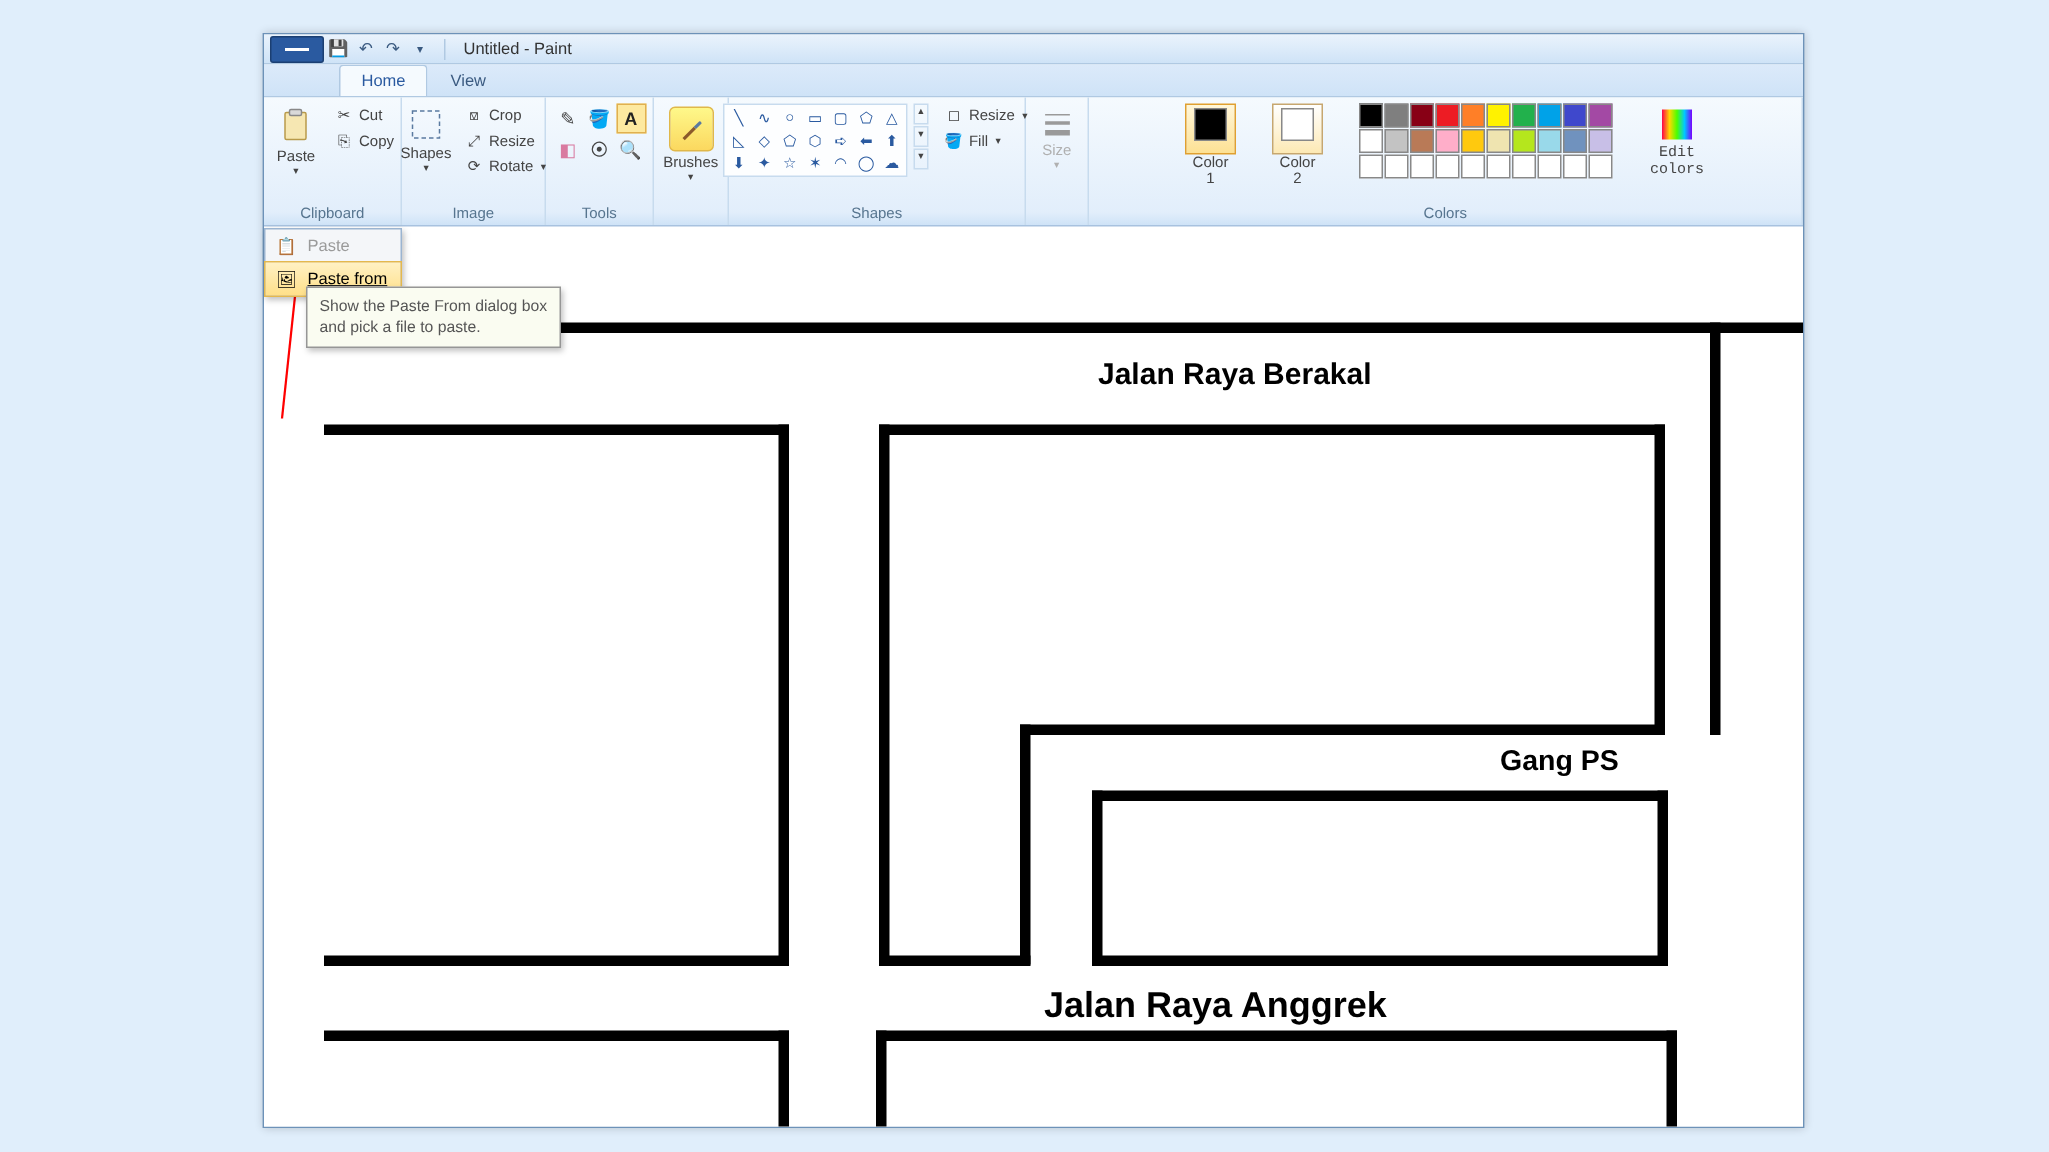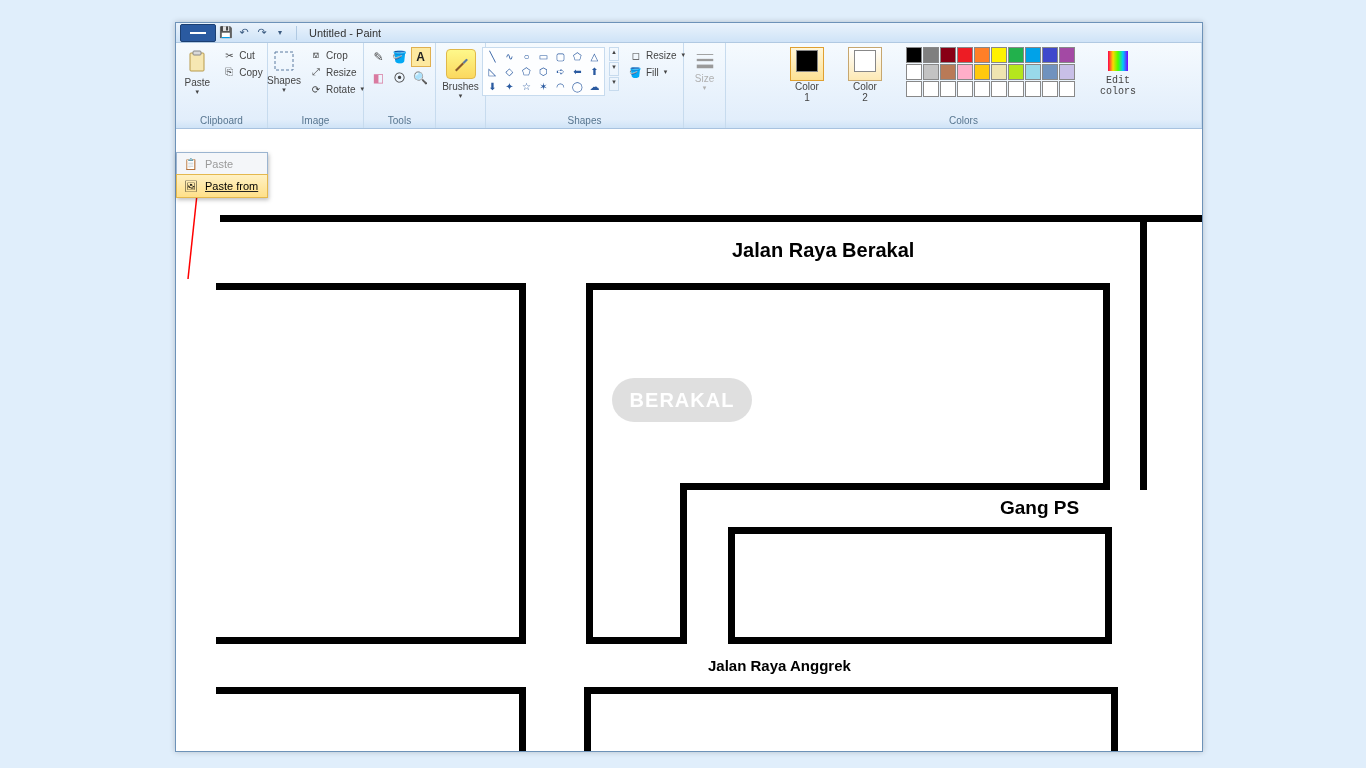--- a/index.html
+++ b/index.html
@@ -59,20 +59,24 @@
         </div>
       <div class="qat-ico">💾</div>
       <div class="qat-ico">↶</div>
       <div class="qat-ico">↷</div>
       <div class="qat-ico" style="font-size:8px;">▾</div>
     </div>
     <div class="sep-v"></div>
     <span class="title-text">Untitled - Paint</span>
   </div>
 
+  <div class="tabs">
+    <div class="tab active">Home</div>
+    <div class="tab">View</div>
+  </div>
 
   <div class="ribbon">
 
     <div class="group" style="width:92px;">
       <div class="group-body">
         <div class="big-btn">
           <svg class="icon-sm" viewBox="0 0 24 24" style="width:24px;height:26px;">
               <rect x="5" y="3" width="14" height="18" rx="1" fill="#f6e7b2" stroke="#b89a4a"></rect>
               <rect x="8" y="1" width="8" height="4" rx="1" fill="#d9d9d9" stroke="#888"></rect>
             </svg>
@@ -286,20 +290,21 @@
     <div class="dd-item disabled">
       <span class="ico">📋</span>
       <span>Paste</span>
     </div>
     <div class="dd-item highlight">
       <span class="ico">🖼</span>
       <span style="text-decoration:underline;text-decoration-color:#222;">Paste from</span>
     </div>
   </div>
 
+  <div class="tooltip">Show the Paste From dialog box and pick a file to paste.</div>
 
   <svg class="arrow" width="20" height="100" viewBox="0 0 20 100">
     <line x1="6" y1="98" x2="16" y2="4" stroke="#ff0000" stroke-width="1.5"></line>
     <polygon points="16,0 12,10 20,8" fill="#ff0000"></polygon>
   </svg>
 
   <div class="canvas-area">
 
     <div class="map-line" style="left:44px;top:62px;width:995px;height:7px;"></div>
     <div class="map-line" style="left:964px;top:62px;width:7px;height:275px;"></div>
@@ -316,24 +321,23 @@
     <div class="map-line" style="left:504px;top:330px;width:430px;height:7px;"></div>
     <div class="map-line" style="left:504px;top:330px;width:7px;height:160px;"></div>
     <div class="map-line" style="left:410px;top:484px;width:101px;height:7px;"></div>
 
     <div class="map-text" style="left:824px;top:344px;font-size:19px;">Gang PS</div>
     <div class="map-line" style="left:552px;top:374px;width:384px;height:7px;"></div>
     <div class="map-line" style="left:552px;top:374px;width:7px;height:116px;"></div>
     <div class="map-line" style="left:929px;top:374px;width:7px;height:116px;"></div>
     <div class="map-line" style="left:552px;top:484px;width:384px;height:7px;"></div>
 
-    <div class="map-text" style="left:520px;top:504px;font-size:15px;margin-left:12px;">Jalan Raya Anggrek</div>
+    <div class="map-text" style="left:520px;top:504px;font-size:24px;">Jalan Raya Anggrek</div>
 
     <div class="map-line" style="left:40px;top:534px;width:310px;height:7px;"></div>
     <div class="map-line" style="left:343px;top:534px;width:7px;height:80px;"></div>
     <div class="map-line" style="left:408px;top:534px;width:7px;height:80px;"></div>
     <div class="map-line" style="left:408px;top:534px;width:534px;height:7px;"></div>
     <div class="map-line" style="left:935px;top:534px;width:7px;height:80px;"></div>
 
-    <div class="watermark">BERAKAL</div>
   </div>
 
 </div>
 
 </body></html>

